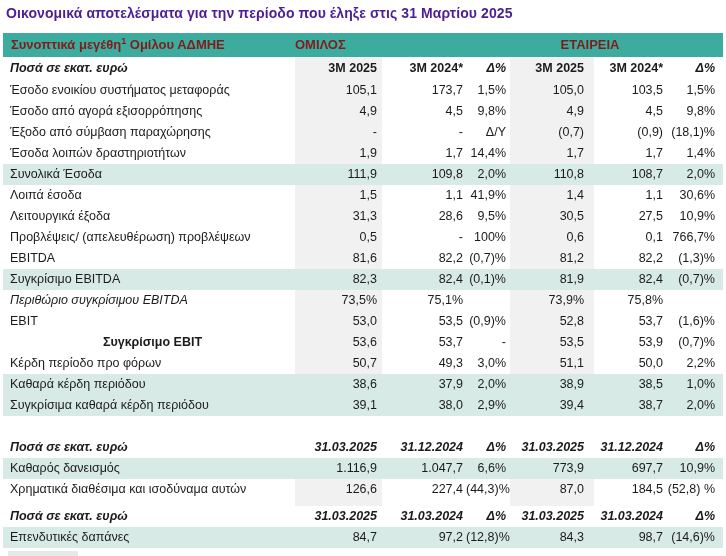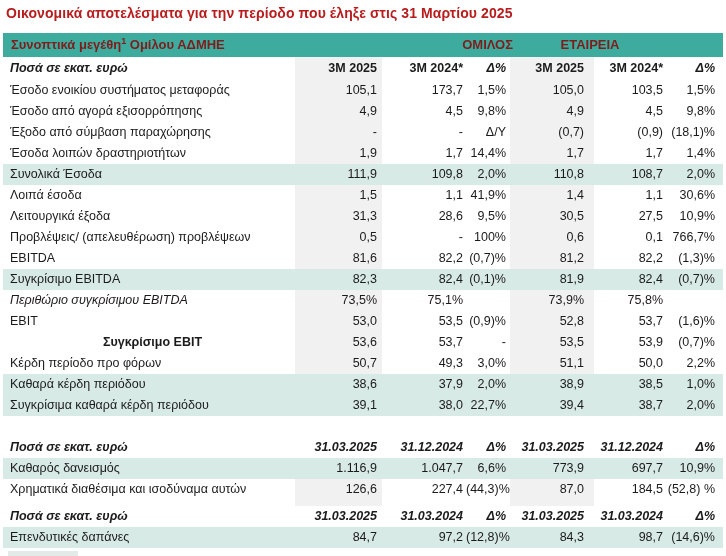--- a/index.html
+++ b/index.html
@@ -10,32 +10,32 @@
   }
   html,body{margin:0;padding:0;}
   body{
     width:726px;height:556px;background:#ffffff;overflow:hidden;
     font-family:"Liberation Sans", sans-serif;
     color:var(--text);
   }
   .page{position:relative;width:726px;height:556px;}
   .title{
     margin:0;padding:5px 0 0 6px;
-    font-size:14px;font-weight:bold;color:#b91c1c;
+    font-size:14px;font-weight:bold;color:#4c1d95;
     letter-spacing:0.1px;
   }
   .table{position:relative;width:720px;margin:12px 3px 0 3px;font-size:12.5px;}
   
   .band{
     position:relative;height:24px;background:var(--teal);
     color:#7f1d1d;font-weight:bold;font-size:13px;
   }
   .band-label{position:absolute;left:8px;top:0;height:24px;line-height:24px;white-space:nowrap;}
   .band-label sup{font-size:9px;vertical-align:super;line-height:0;}
-  .band-group{position:absolute;left:292px;width:218px;top:0;height:20px;line-height:24px;text-align:right;}
+  .band-group{position:absolute;left:292px;width:218px;top:0;height:20px;line-height:24px;text-align:left;}
   .band-company{position:absolute;left:482px;width:210px;top:0;height:24px;line-height:24px;text-align:center;}
   
   .row{display:flex;height:21px;}
   .cell{
     box-sizing:border-box;white-space:nowrap;overflow:visible;
     height:100%;line-height:21px;
   }
   .label{width:292px;padding-left:7px;text-align:left;}
   .c1{width:87px;text-align:right;padding-right:5px;}
   .c2{width:84px;text-align:right;padding-right:3px;}
@@ -218,21 +218,21 @@
           <div class="cell c2">37,9</div>
           <div class="cell c3">2,0%</div>
           <div class="cell c4">38,9</div>
           <div class="cell c5">38,5</div>
           <div class="cell c6">1,0%</div>
         </div>
         <div class="row highlight">
           <div class="cell label">Συγκρίσιμα καθαρά κέρδη περιόδου</div>
           <div class="cell c1">39,1</div>
           <div class="cell c2">38,0</div>
-          <div class="cell c3">22,7%</div>
+          <div class="cell c3">2,9%</div>
           <div class="cell c4">39,4</div>
           <div class="cell c5">38,7</div>
           <div class="cell c6">2,0%</div>
         </div>
         <div class="row blank">
           <div class="cell label"></div>
           <div class="cell c1"></div>
           <div class="cell c2"></div>
           <div class="cell c3"></div>
           <div class="cell c4"></div>

